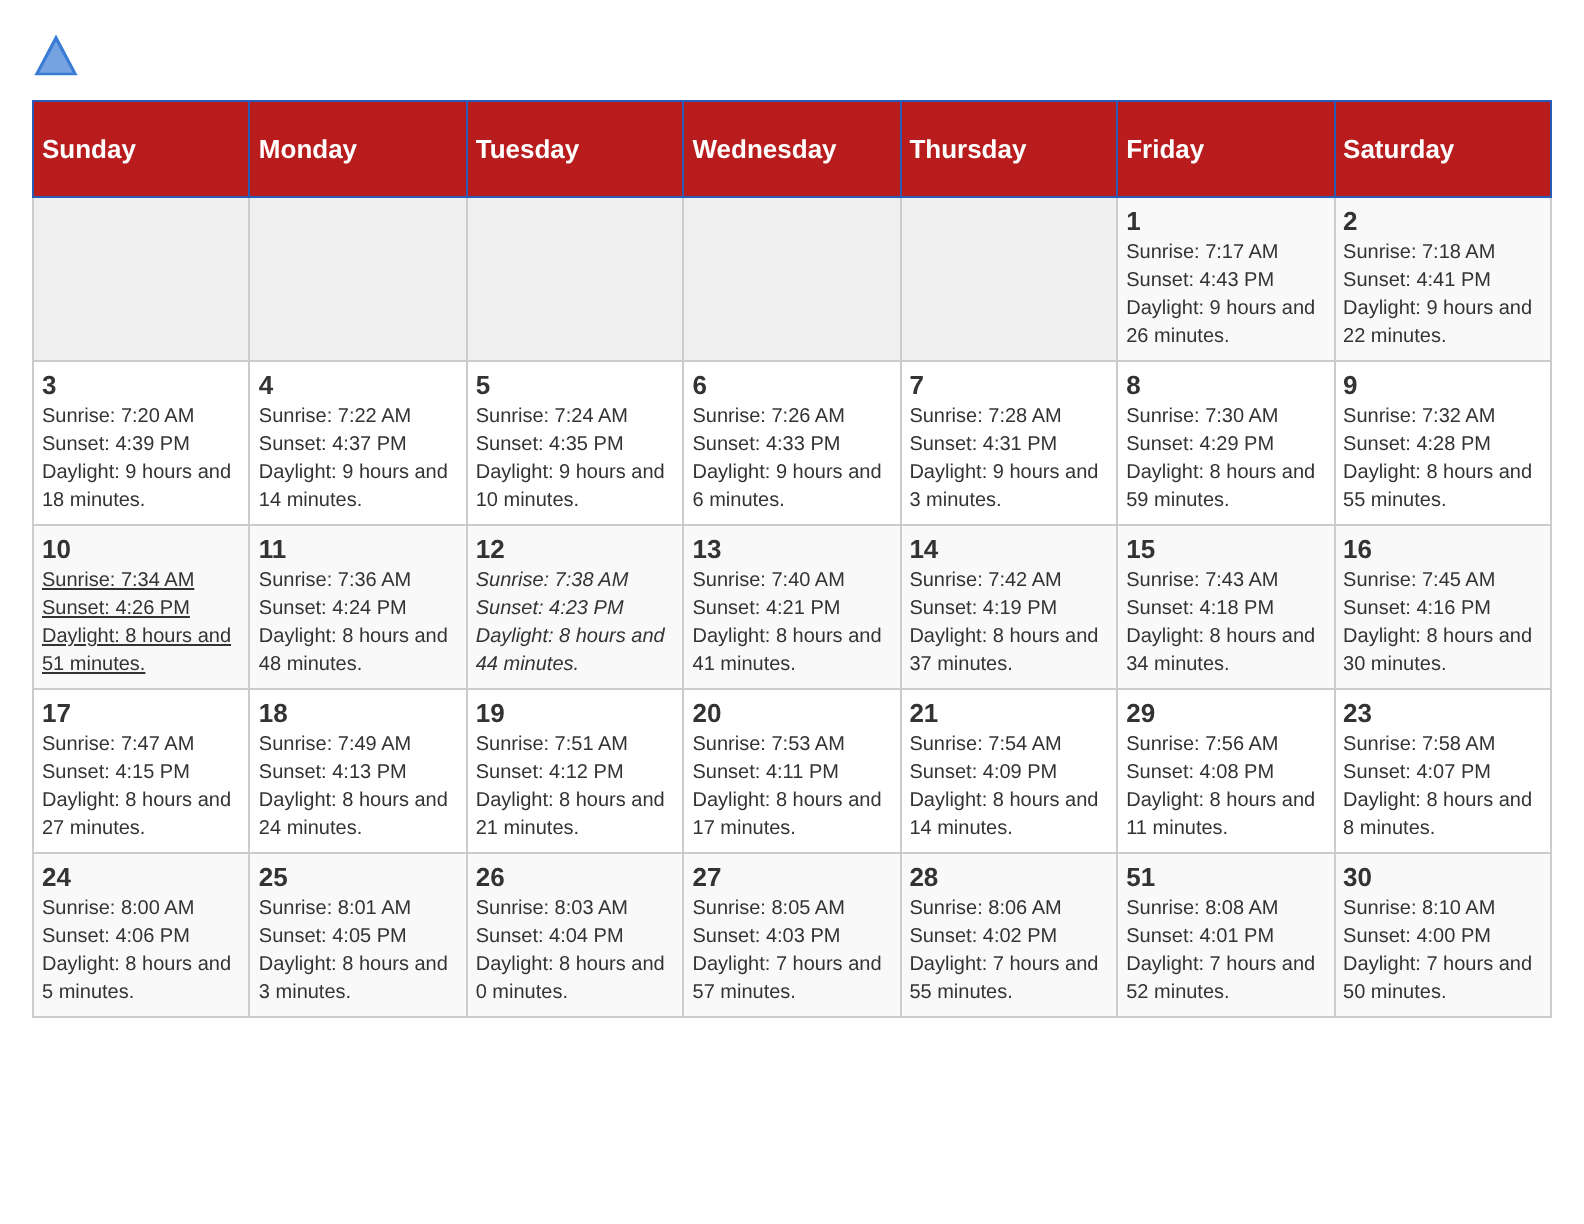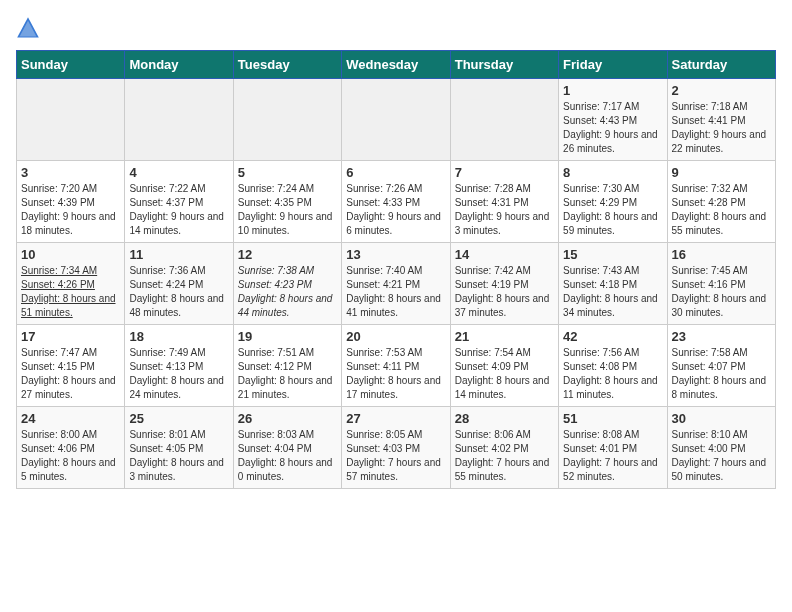--- a/index.html
+++ b/index.html
@@ -46,25 +46,25 @@
     .location-title {
       font-size: 16px;
       color: #555;
     }
     .calendar {
       width: 100%;
       border-collapse: collapse;
       border: 1px solid #ccc;
     }
     .calendar th {
-      background-color: #0f766e;
+      background-color: #b91c1c;
       color: #fff;
       font-size: 13px;
       font-weight: bold;
-      padding: 6px 4px;
+      padding: 16px 4px;
       text-align: left;
       border: 1px solid #2a5bb5;
     }
     .calendar td {
       vertical-align: top;
       padding: 4px;
       border: 1px solid #ccc;
       font-size: 10.5px;
       color: #333;
       width: 108px;
@@ -257,21 +257,21 @@
 Sunset: 4:11 PM
 Daylight: 8 hours and 17 minutes.</div>
         </td>
         <td>
           <span class="day-number">21</span>
           <div class="day-info" style="white-space: pre-line;">Sunrise: 7:54 AM
 Sunset: 4:09 PM
 Daylight: 8 hours and 14 minutes.</div>
         </td>
         <td>
-          <span class="day-number">42</span>
+          <span class="day-number">29</span>
           <div class="day-info" style="white-space: pre-line;">Sunrise: 7:56 AM
 Sunset: 4:08 PM
 Daylight: 8 hours and 11 minutes.</div>
         </td>
         <td>
           <span class="day-number">23</span>
           <div class="day-info" style="white-space: pre-line;">Sunrise: 7:58 AM
 Sunset: 4:07 PM
 Daylight: 8 hours and 8 minutes.</div>
         </td>

